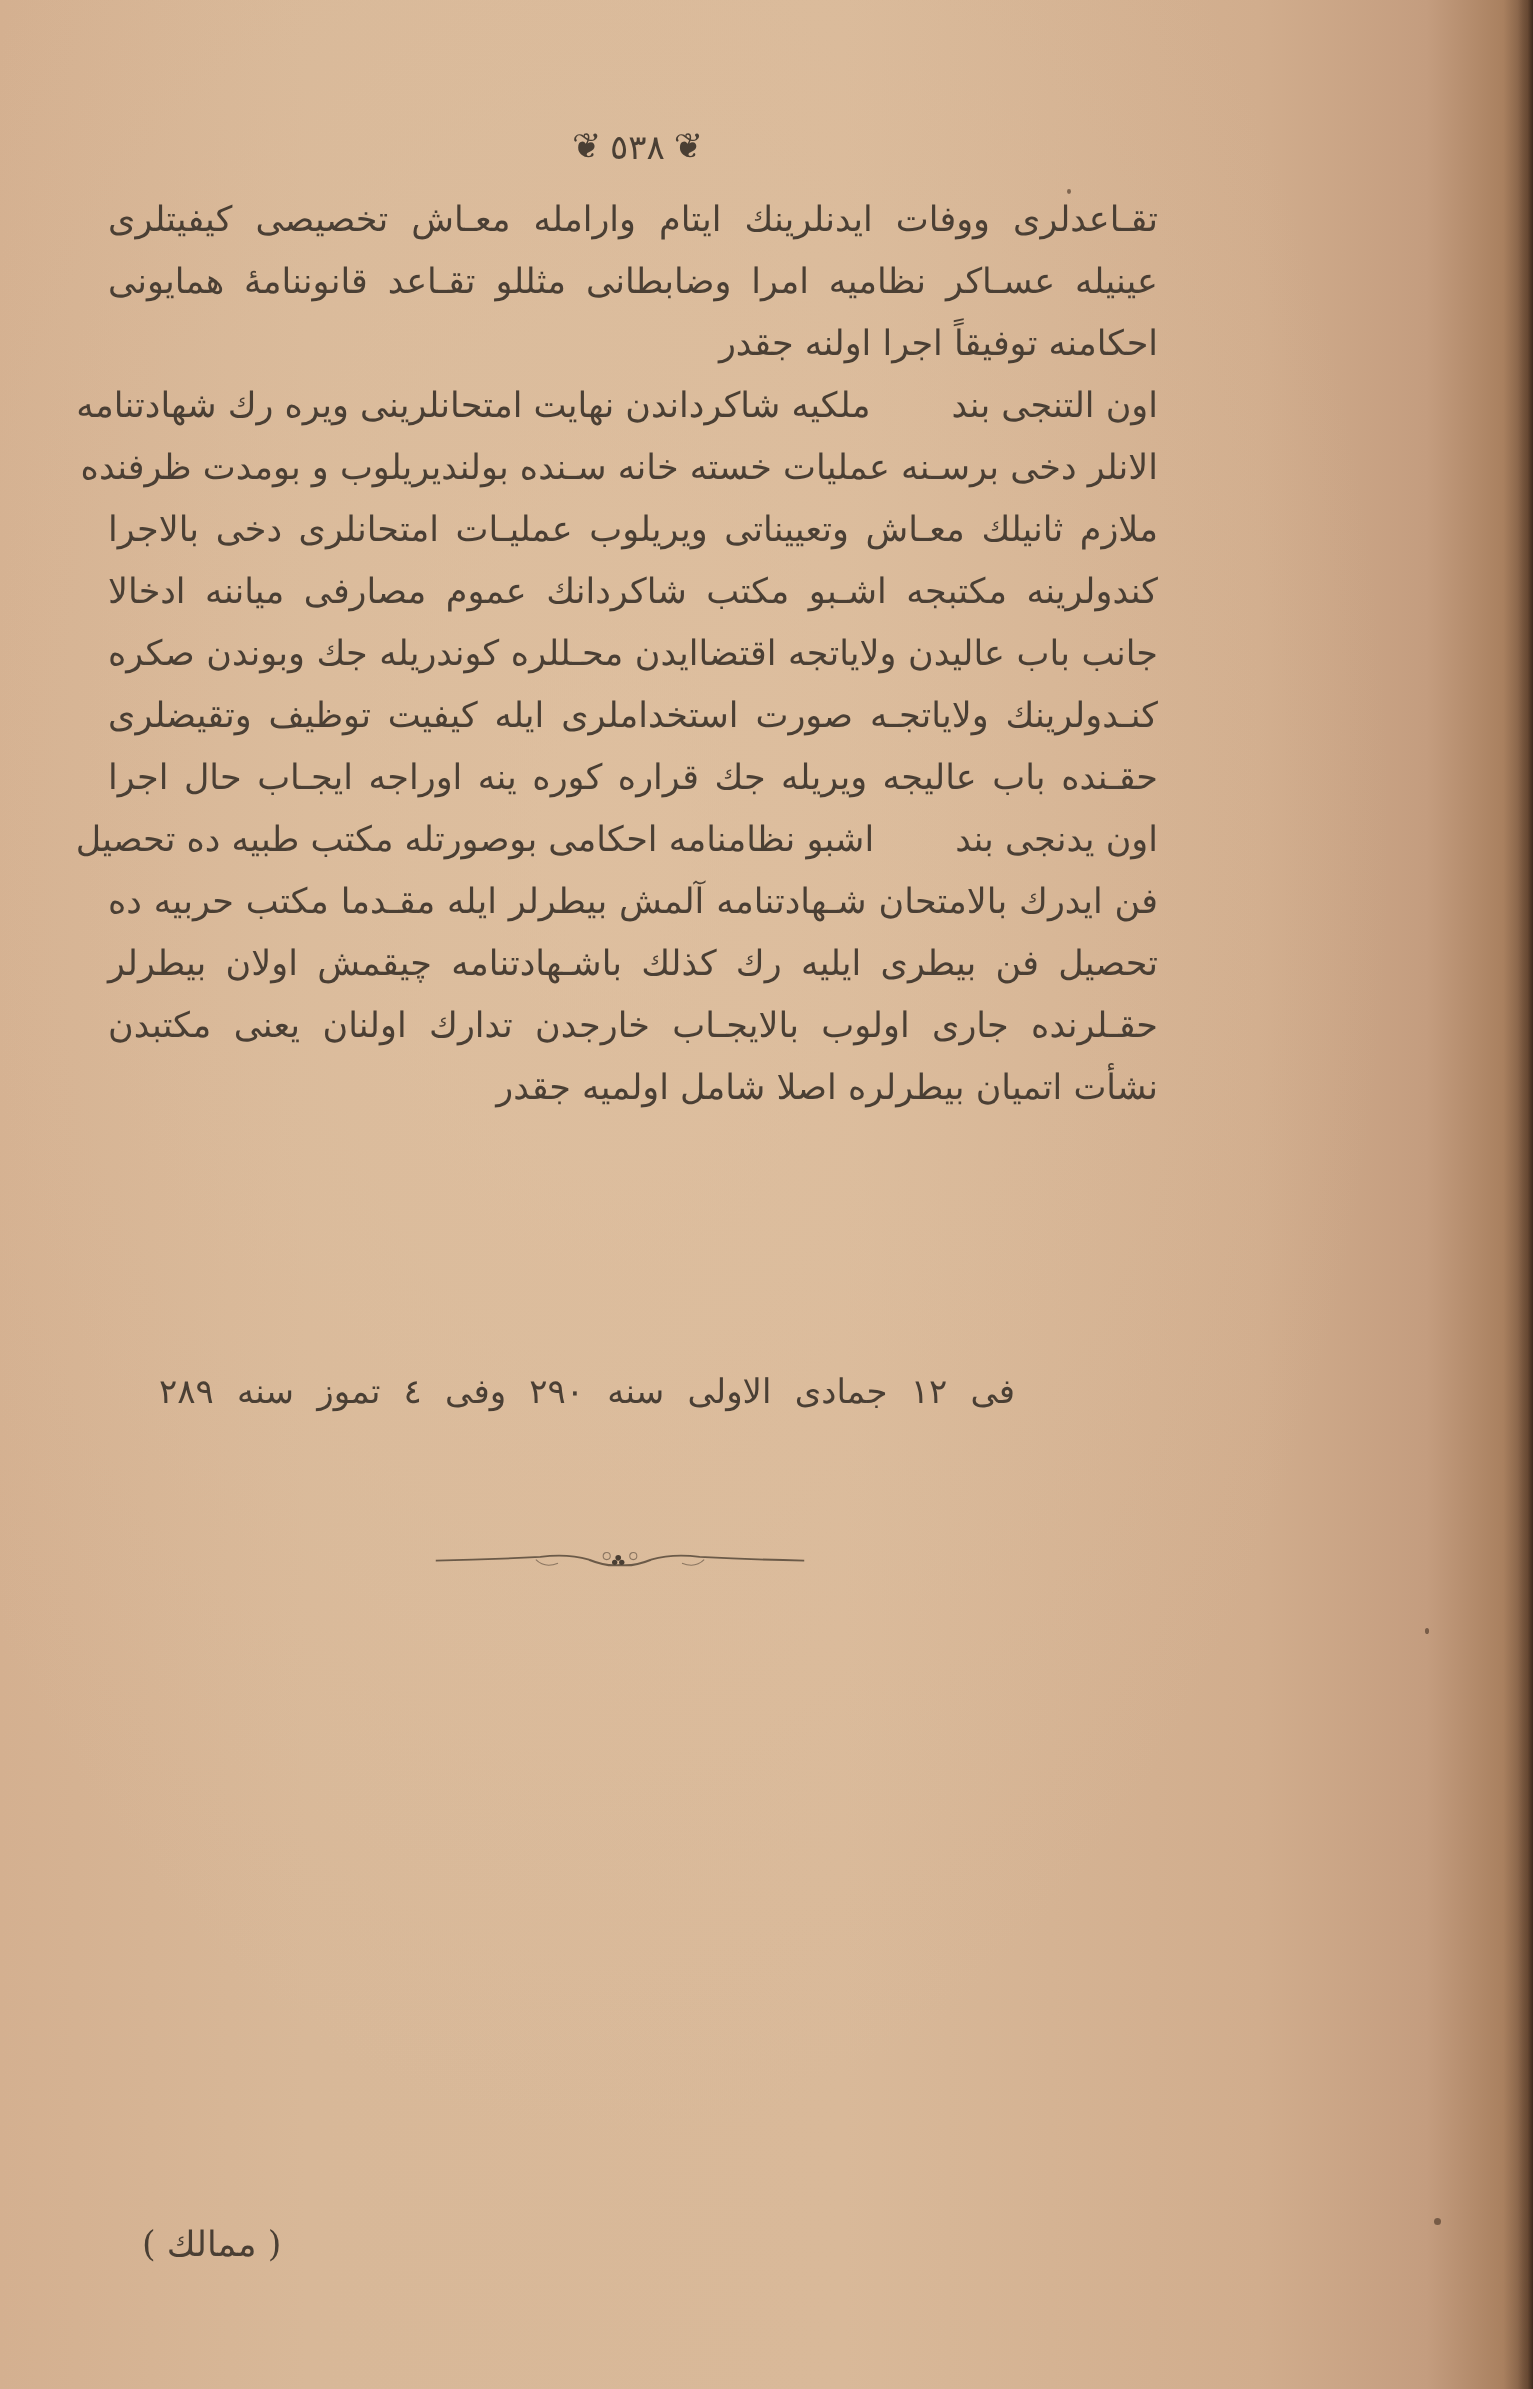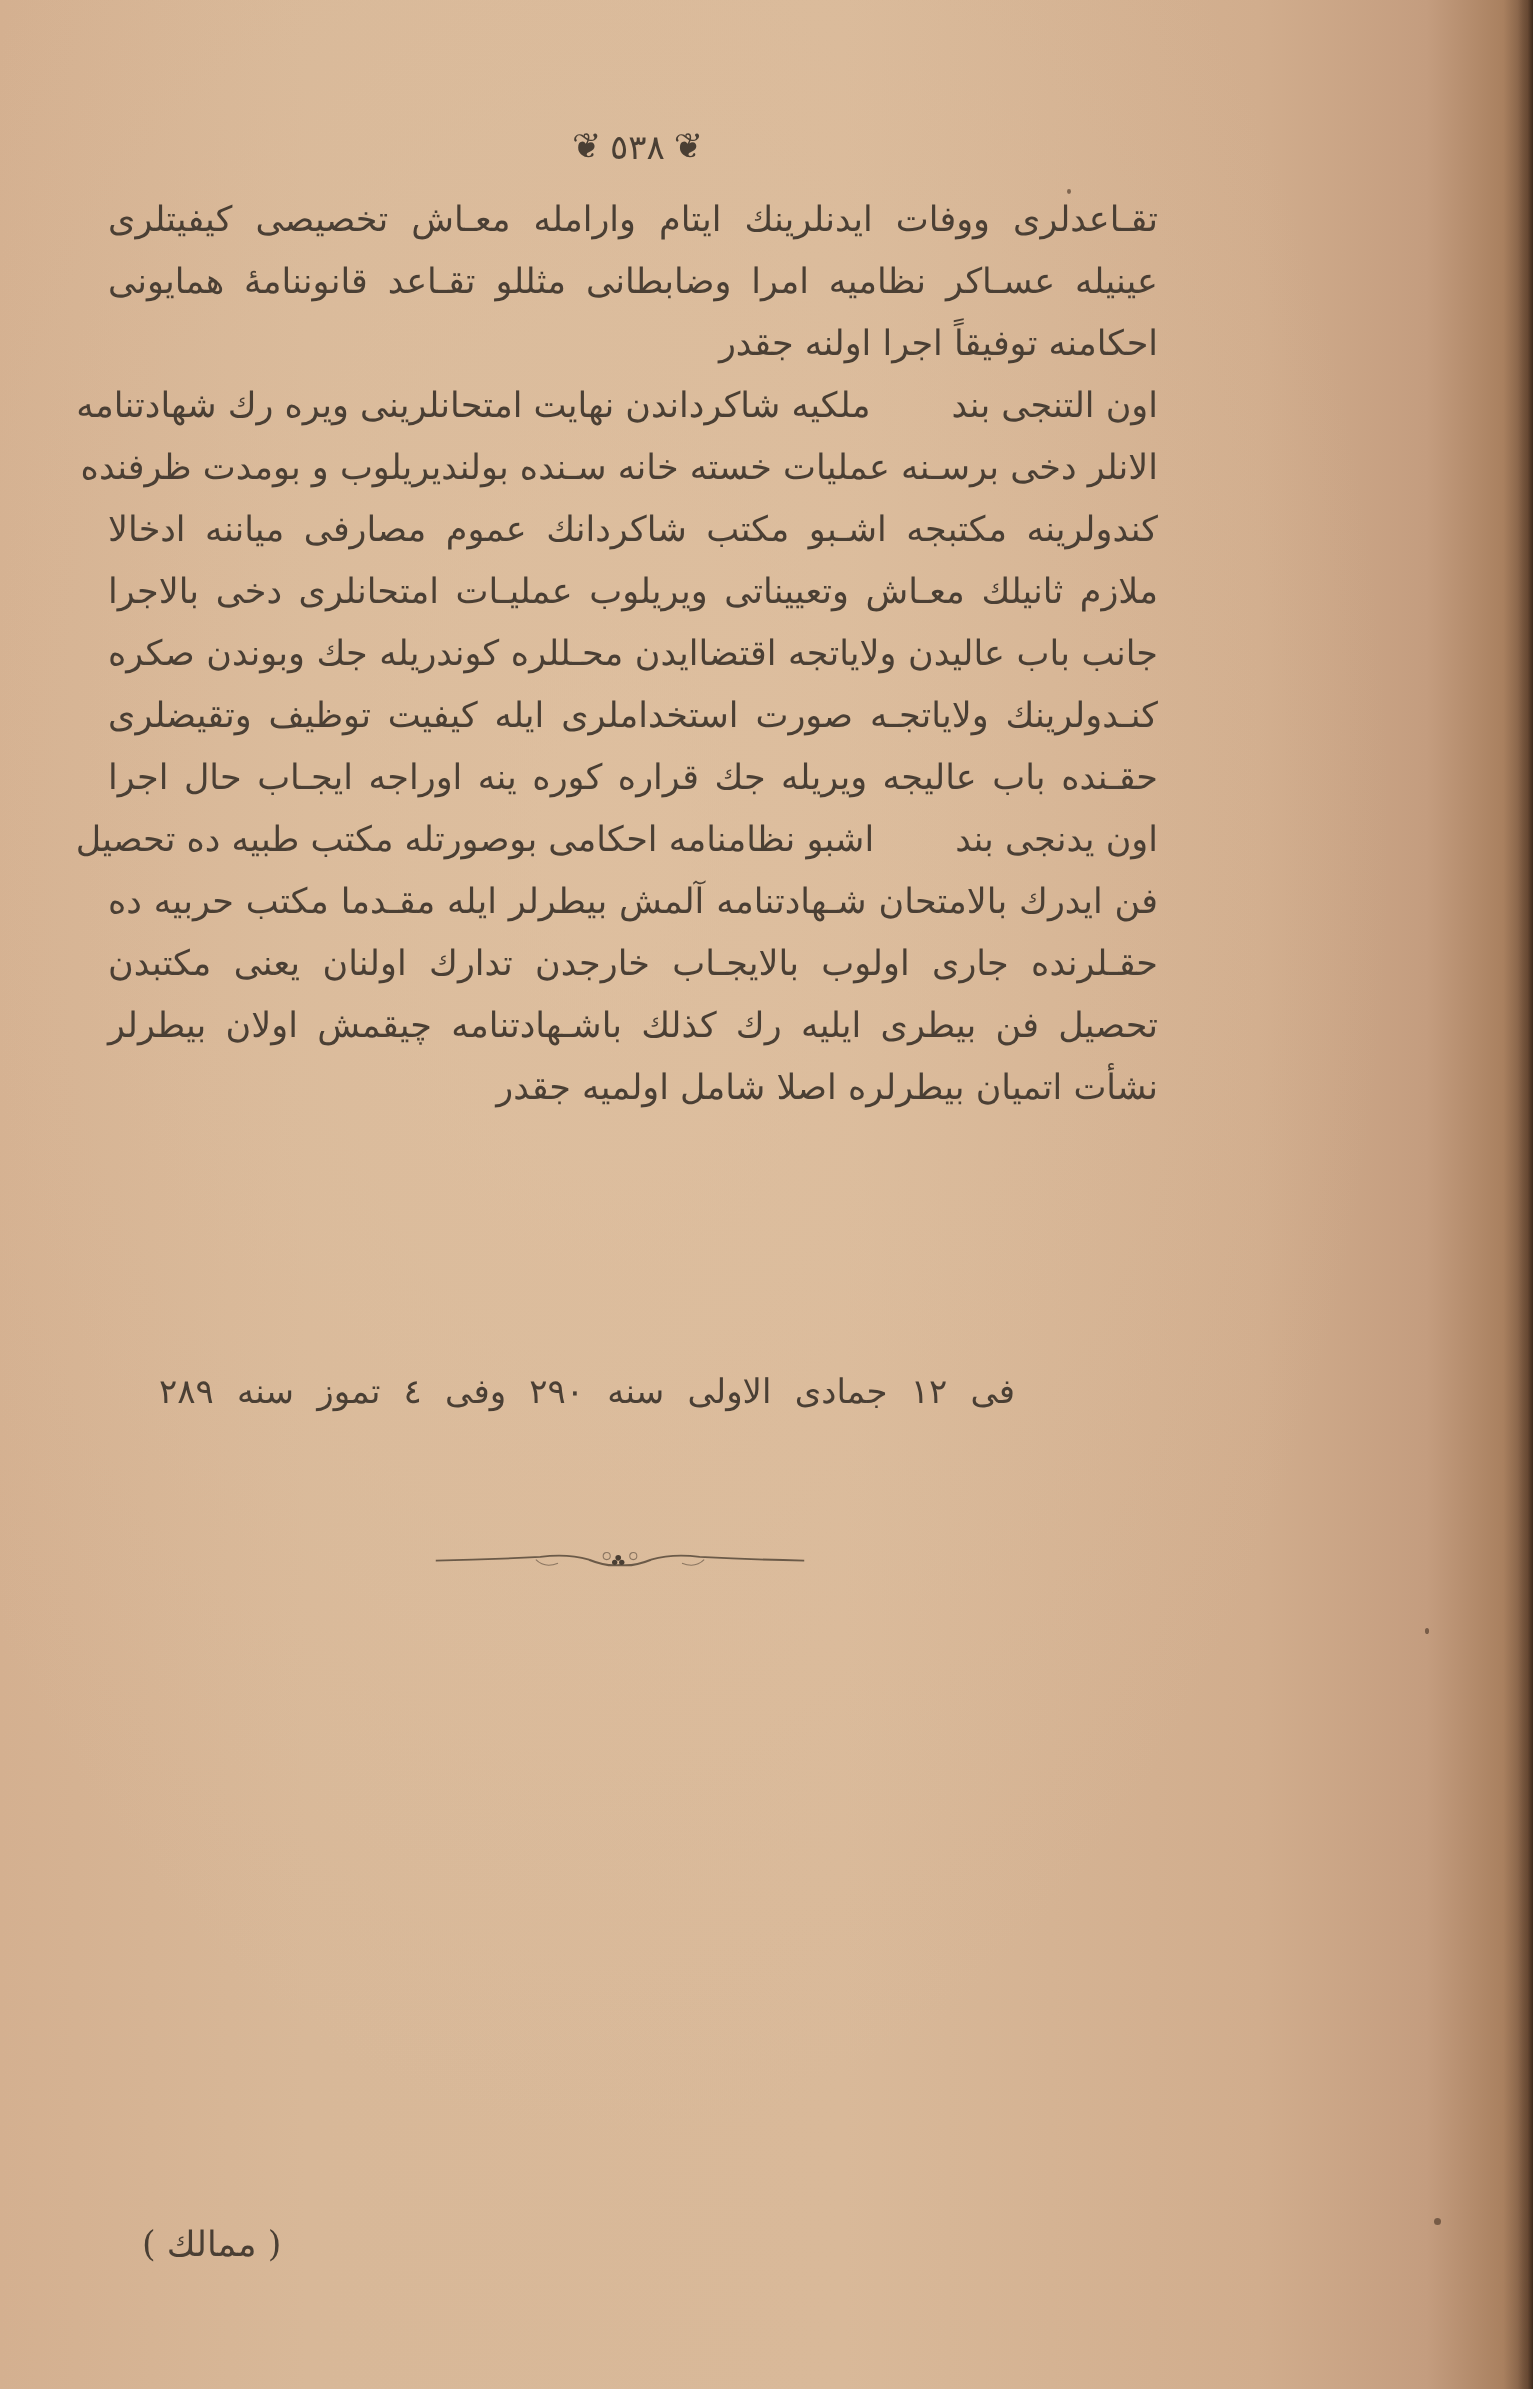--- a/index.html
+++ b/index.html
@@ -127,30 +127,30 @@
   </div>
 
   <div class="text-block">
 
     <span class="line">تقـاعدلری ووفات ایدنلرینك ایتام وارامله معـاش تخصیصی كیفیتلری</span>
     <span class="line">عینیله عسـاكر نظامیه امرا وضابطانی مثللو تقـاعد قانوننامهٔ همایونی</span>
     <span class="line last">احكامنه توفیقاً اجرا اولنه جقدر</span>
 
     <span class="line"><span class="article-label">اون التنجی بند</span><span>ملكیه شاكرداندن نهایت امتحانلرینی ویره رك شهادتنامه</span></span>
     <span class="line">الانلر دخی برسـنه عملیات خسته خانه سـنده بولندیریلوب و بومدت ظرفنده</span>
+    <span class="line">ملازم ثانیلك معـاش وتعییناتی ویریلوب عملیـات امتحانلری دخی بالاجرا</span>
     <span class="line">كندولرینه مكتبجه اشـبو مكتب شاكردانك عموم مصارفی میاننه ادخالا</span>
-    <span class="line">ملازم ثانیلك معـاش وتعییناتی ویریلوب عملیـات امتحانلری دخی بالاجرا</span>
     <span class="line">جانب باب عالیدن ولایاتجه اقتضاایدن محـللره كوندریله جك وبوندن صكره</span>
     <span class="line">كنـدولرینك ولایاتجـه صورت استخداملری ایله كیفیت توظیف وتقیضلری</span>
     <span class="line">حقـنده باب عالیجه ویریله جك قراره كوره ینه اوراجه ایجـاب حال اجرا</span>
 
     <span class="line"><span class="article-label">اون یدنجی بند</span><span>اشبو نظامنامه احكامی بوصورتله مكتب طبیه ده تحصیل</span></span>
     <span class="line">فن ایدرك بالامتحان شـهادتنامه آلمش بیطرلر ایله مقـدما مكتب حربیه ده</span>
+    <span class="line">تحصیل فن بیطری ایلیه رك كذلك باشـهادتنامه چیقمش اولان بیطرلر</span>
     <span class="line">حقـلرنده جاری اولوب بالایجـاب خارجدن تدارك اولنان یعنی مكتبدن</span>
-    <span class="line">تحصیل فن بیطری ایلیه رك كذلك باشـهادتنامه چیقمش اولان بیطرلر</span>
     <span class="line last">نشأت اتمیان بیطرلره اصلا شامل اولمیه جقدر</span>
   </div>
 
   <div class="date-line">فی ١٢ جمادی الاولی سنه ٢٩٠ وفی ٤ تموز سنه ٢٨٩</div>
 
   <svg class="divider" viewBox="0 0 420 30" xmlns="http://www.w3.org/2000/svg">
     <path d="M2 13 Q 60 12 120 9 Q 150 5 175 12" fill="none" stroke="#6b5a48" stroke-width="2"></path>
     <path d="M175 12 Q 195 20 210 18 Q 225 20 245 12" fill="none" stroke="#6b5a48" stroke-width="2.4"></path>
     <path d="M245 12 Q 270 5 300 9 Q 360 12 418 13" fill="none" stroke="#6b5a48" stroke-width="2"></path>
     <path d="M115 12 Q 125 22 140 16" fill="none" stroke="#8a7560" stroke-width="1.2"></path>

